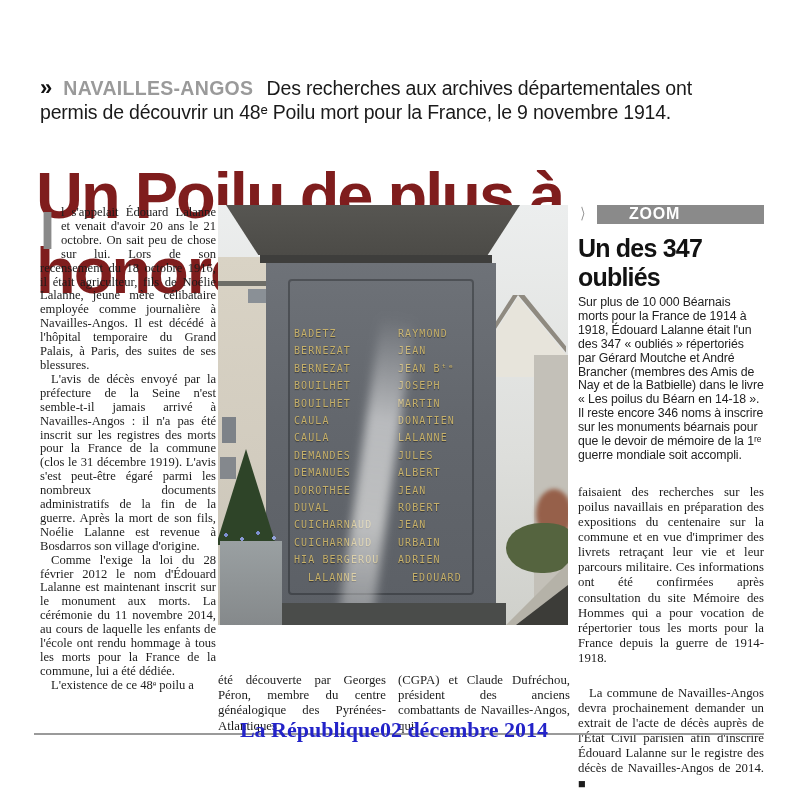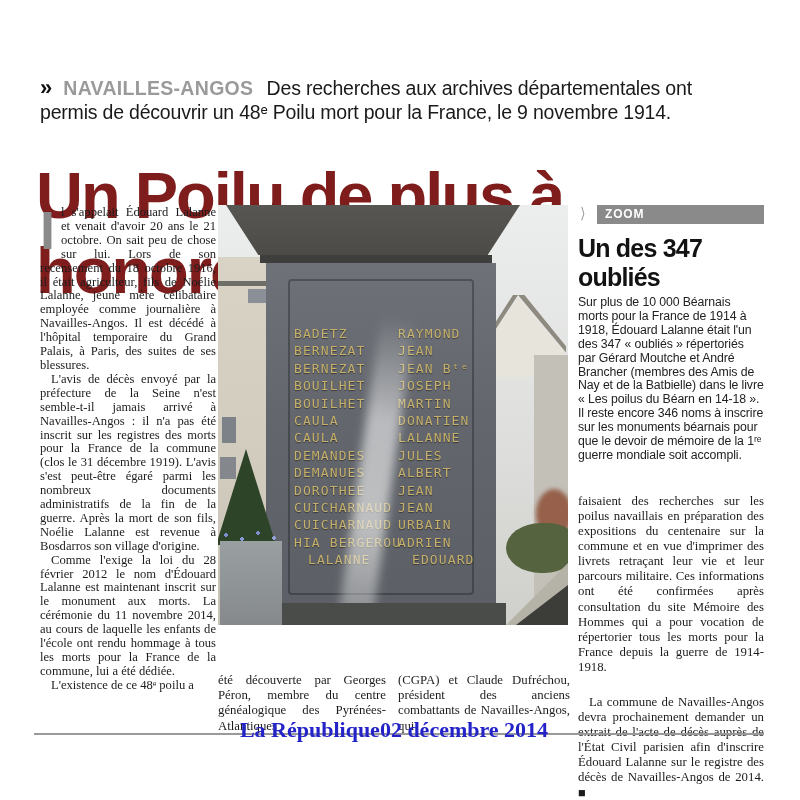--- a/index.html
+++ b/index.html
@@ -67,48 +67,48 @@
     border-bottom:96px solid #2e4428; }
   .ph-flowers { position:absolute; left:0; top:322px; width:72px; height:18px;
     background:radial-gradient(circle 3px at 8px 8px,#7d8fd0 60%,transparent 61%),
                radial-gradient(circle 3px at 24px 12px,#8a9ad6 60%,transparent 61%),
                radial-gradient(circle 3px at 40px 6px,#7d8fd0 60%,transparent 61%),
                radial-gradient(circle 3px at 56px 11px,#93a2da 60%,transparent 61%); }
   .ph-planter { position:absolute; left:2px; top:336px; width:62px; height:84px;
     background:linear-gradient(180deg,#9aa0a2 0%,#85898b 100%); }
   .names { position:absolute; left:76px; top:120px; width:190px; }
   .name-row { display:flex; font-family:"DejaVu Sans Mono",monospace;
-    font-size:13px; letter-spacing:1.1px; line-height:17.4px; color:#c6b06a;
+    font-size:10px; letter-spacing:1.1px; line-height:17.4px; color:#c6b06a;
     text-shadow:0 1px 1px rgba(0,0,0,0.45); white-space:nowrap; }
   .name-row span:first-child { width:104px; }
   .name-row:last-child { padding-left:14px; }
   
   .caption { position:absolute; left:218px; top:630px; width:352px;
     font-family:"Liberation Sans","DejaVu Sans",sans-serif; font-size:12.6px;
     font-weight:bold; line-height:16px; color:#1a1a1a; letter-spacing:-0.2px; }
   .credit { font-size:8.5px; font-weight:normal; color:#8a8a8a; letter-spacing:0.4px; }
   
   .col-mid1 { position:absolute; left:218px; top:673px; width:168px;
     font-size:12.8px; line-height:15.2px; text-align:justify; }
   .col-mid2 { position:absolute; left:398px; top:673px; width:172px;
     font-size:12.8px; line-height:15.2px; text-align:justify; }
   
   .col-right { position:absolute; left:578px; top:204px; width:186px; }
   .zoom-row { display:flex; align-items:center; height:20px; }
   .zoom-chev { font-family:"Liberation Sans","DejaVu Sans",sans-serif;
     color:#8a8a8a; font-size:15px; font-weight:bold; margin-right:4px; transform:scaleX(0.7); }
   .zoom-bar { flex:1; height:19px; background:#8a8a8a; display:flex; align-items:center; }
   .zoom-bar span { font-family:"Liberation Sans","DejaVu Sans",sans-serif;
-    color:#ffffff; font-weight:bold; font-size:12px; letter-spacing:0.8px; padding-left:8px; }
+    color:#ffffff; font-weight:bold; font-size:16px; letter-spacing:0.8px; padding-left:8px;margin-left:24px; }
   .zoom-heading { font-family:"Liberation Sans","DejaVu Sans",sans-serif;
     font-weight:bold; font-size:25px; letter-spacing:-0.8px; color:#121212;
     margin:10px 0 4px 0; }
   .zoom-text { font-family:"Liberation Sans","DejaVu Sans",sans-serif;
     font-size:12.3px; line-height:13.9px; color:#222; text-align:left;
-    letter-spacing:-0.1px; margin-bottom:31px; }
+    letter-spacing:-0.1px; margin-bottom:22px; }
   .right-serif { font-size:12.8px; line-height:15.1px; text-align:justify;margin-top:20px; }
   
   .footer-line { position:absolute; left:34px; top:733px; width:730px; height:2px; background:#9a9a9a; }
   .footer-text { position:absolute; left:0; top:717px; width:788px; text-align:center;
     font-family:"Liberation Serif","DejaVu Serif",serif; font-weight:bold;
     font-size:22px; color:#2323c8; }
 </style>
 </head>
 <body>
 
@@ -182,20 +182,24 @@
         </div>
         <div class="name-row">
           <span>DEMANUES</span>
           <span>ALBERT</span>
         </div>
         <div class="name-row">
           <span>DOROTHEE</span>
           <span>JEAN</span>
         </div>
         <div class="name-row">
+          <span>DUVAL</span>
+          <span>ROBERT</span>
+        </div>
+        <div class="name-row">
           <span>CUICHARNAUD</span>
           <span>JEAN</span>
         </div>
         <div class="name-row">
           <span>CUICHARNAUD</span>
           <span>URBAIN</span>
         </div>
         <div class="name-row">
           <span>HIA BERGEROU</span>
           <span>ADRIEN</span>

